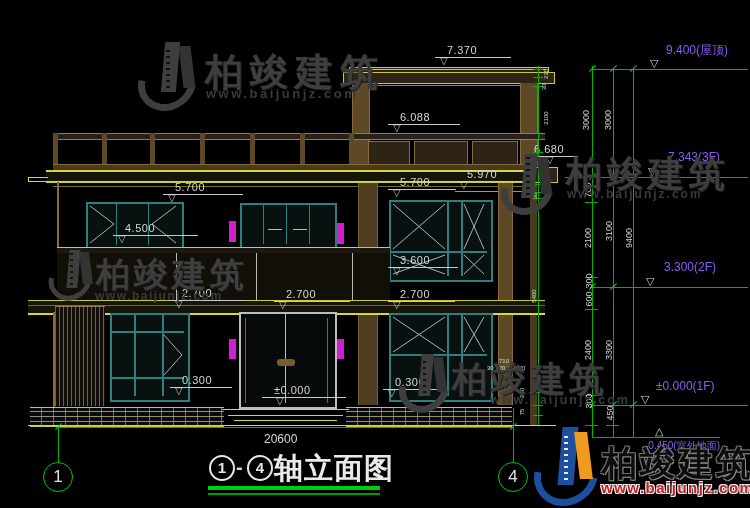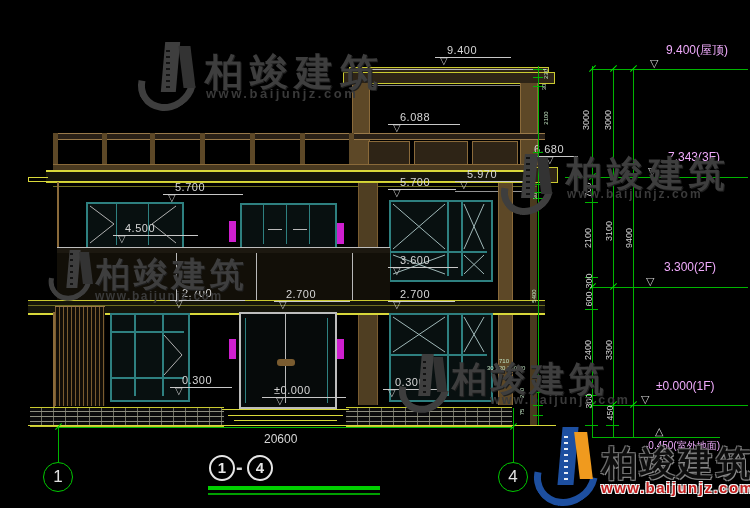--- a/index.html
+++ b/index.html
@@ -24,21 +24,21 @@
   .siding{background:#120e08;background-image:repeating-linear-gradient(90deg,#7a5c30 0 1px,transparent 1px 4px);border-top:1px solid #9a7a4a;}
   .brick{background-color:#0b0b0b;border-top:1px solid #caca30;border-bottom:1px solid #caca30;
          background-image:repeating-linear-gradient(0deg,transparent 0 4px,#8f8f80 4px 5px),
                           repeating-linear-gradient(90deg,transparent 0 11px,#6f6f62 11px 12px);}
   
   .wt{color:#d6d6d6;white-space:nowrap;}
   .mark{height:14px;}
   .mark .mlbl{left:12px;top:0;font-size:11px;color:#d6d6d6;letter-spacing:.5px;white-space:nowrap;}
   .mark .mline{left:0;right:0;top:13px;height:1px;background:#c8c8c8;display:block;}
   .mark .mtri{left:5px;top:12px;font-style:normal;color:#d6d6d6;font-size:10px;line-height:10px;}
-  .fmark .flbl{font-size:12px;color:#f0abfc;white-space:nowrap;}
+  .fmark .flbl{font-size:12px;color:#8b5cf6;white-space:nowrap;}
   .ftri{font-style:normal;color:#d6d6d6;font-size:11px;line-height:11px;}
   .vdim{color:#cfcfcf;font-size:9px;white-space:nowrap;transform:rotate(-90deg);transform-origin:center;}
   .vdim2{color:#bfe0bf;font-size:6px;white-space:nowrap;transform:rotate(-90deg);transform-origin:center;}
   .micro{color:#bfe0bf;font-size:6px;white-space:nowrap;}
   
   .wmtxt{color:#3e3e3e;font-weight:900;white-space:nowrap;text-shadow:1px 1px 0 #1f1f1f;}
   .wmurl{color:#3a3a3a;font-weight:700;white-space:nowrap;}
   .sw{border:7px solid transparent;border-left-color:#1d4fa0;border-bottom-color:#1d4fa0;border-radius:50%;transform:rotate(-35deg);}
   .bb{background:#1d4fa0;}
   .bdots{background-image:repeating-linear-gradient(0deg,rgba(255,255,255,.9) 0 2px,transparent 2px 6px);width:4px;}
@@ -161,21 +161,21 @@
   </svg>
 
   <div class="brick" style="left:30px;top:407px;width:194px;height:18px;"></div>
   <div class="brick" style="left:346px;top:407px;width:166px;height:18px;"></div>
   <div class="yline" style="left:222px;top:409px;width:127px;height:1px;"></div>
   <div class="yline" style="left:228px;top:415px;width:115px;height:1px;"></div>
   <div class="yline" style="left:234px;top:420px;width:103px;height:1px;"></div>
   <div class="yline" style="left:28px;top:425px;width:528px;height:1px;"></div>
 
   <div class="mark" style="left:435px;top:44px;width:76px;">
-    <span class="mlbl">9.400</span>
+    <span class="mlbl">7.370</span>
       <i class="mline"></i>
       <i class="mtri">▽</i>
     </div>
   <div class="mark" style="left:388px;top:111px;width:72px;">
     <span class="mlbl">6.088</span>
       <i class="mline"></i>
       <i class="mtri">▽</i>
     </div>
   <div class="mark" style="left:528px;top:143px;width:50px;">
     <span class="mlbl" style="left:6px;">6.680</span>
@@ -328,20 +328,21 @@
   <div class="gslash" style="left:509px;top:426px;"></div>
   <span class="wt" style="left:264px;top:432px;font-size:12px;">20600</span>
   <div class="gv" style="left:58px;top:427px;height:35px;"></div>
   <div class="gv" style="left:513px;top:408px;height:54px;"></div>
   <div class="bubble" style="left:43px;top:462px;"><span style="position:static;">1</span></div>
   <div class="bubble" style="left:498px;top:462px;"><span style="position:static;">4</span></div>
 
   <div class="tcirc" style="left:209px;top:455px;"><span style="position:static;">1</span></div>
   <span class="wt" style="left:236px;top:456px;font-size:20px;font-weight:700;">-</span>
   <div class="tcirc" style="left:247px;top:455px;"><span style="position:static;">4</span></div>
+  <span style="left:274px;top:449px;font-size:29px;font-weight:700;color:#eaeaea;letter-spacing:1px;white-space:nowrap;">轴立面图</span>
   <div style="left:208px;top:486px;width:172px;height:4px;background:#00d000;"></div>
   <div style="left:208px;top:493px;width:172px;height:2px;background:#00a000;"></div>
 
   <div class="wm">
     <div style="left:137px;top:40px;width:66px;height:64px;">
       <div class="sw" style="left:0;top:16px;width:46px;height:40px;"></div>
       <div class="bb" style="left:26px;top:2px;width:15px;height:50px;transform:skewX(-5deg);"></div>
       <div class="bb bdots" style="left:29px;top:6px;height:42px;"></div>
       <div class="bb b2" style="left:44px;top:6px;width:12px;height:42px;"></div>
     </div>

